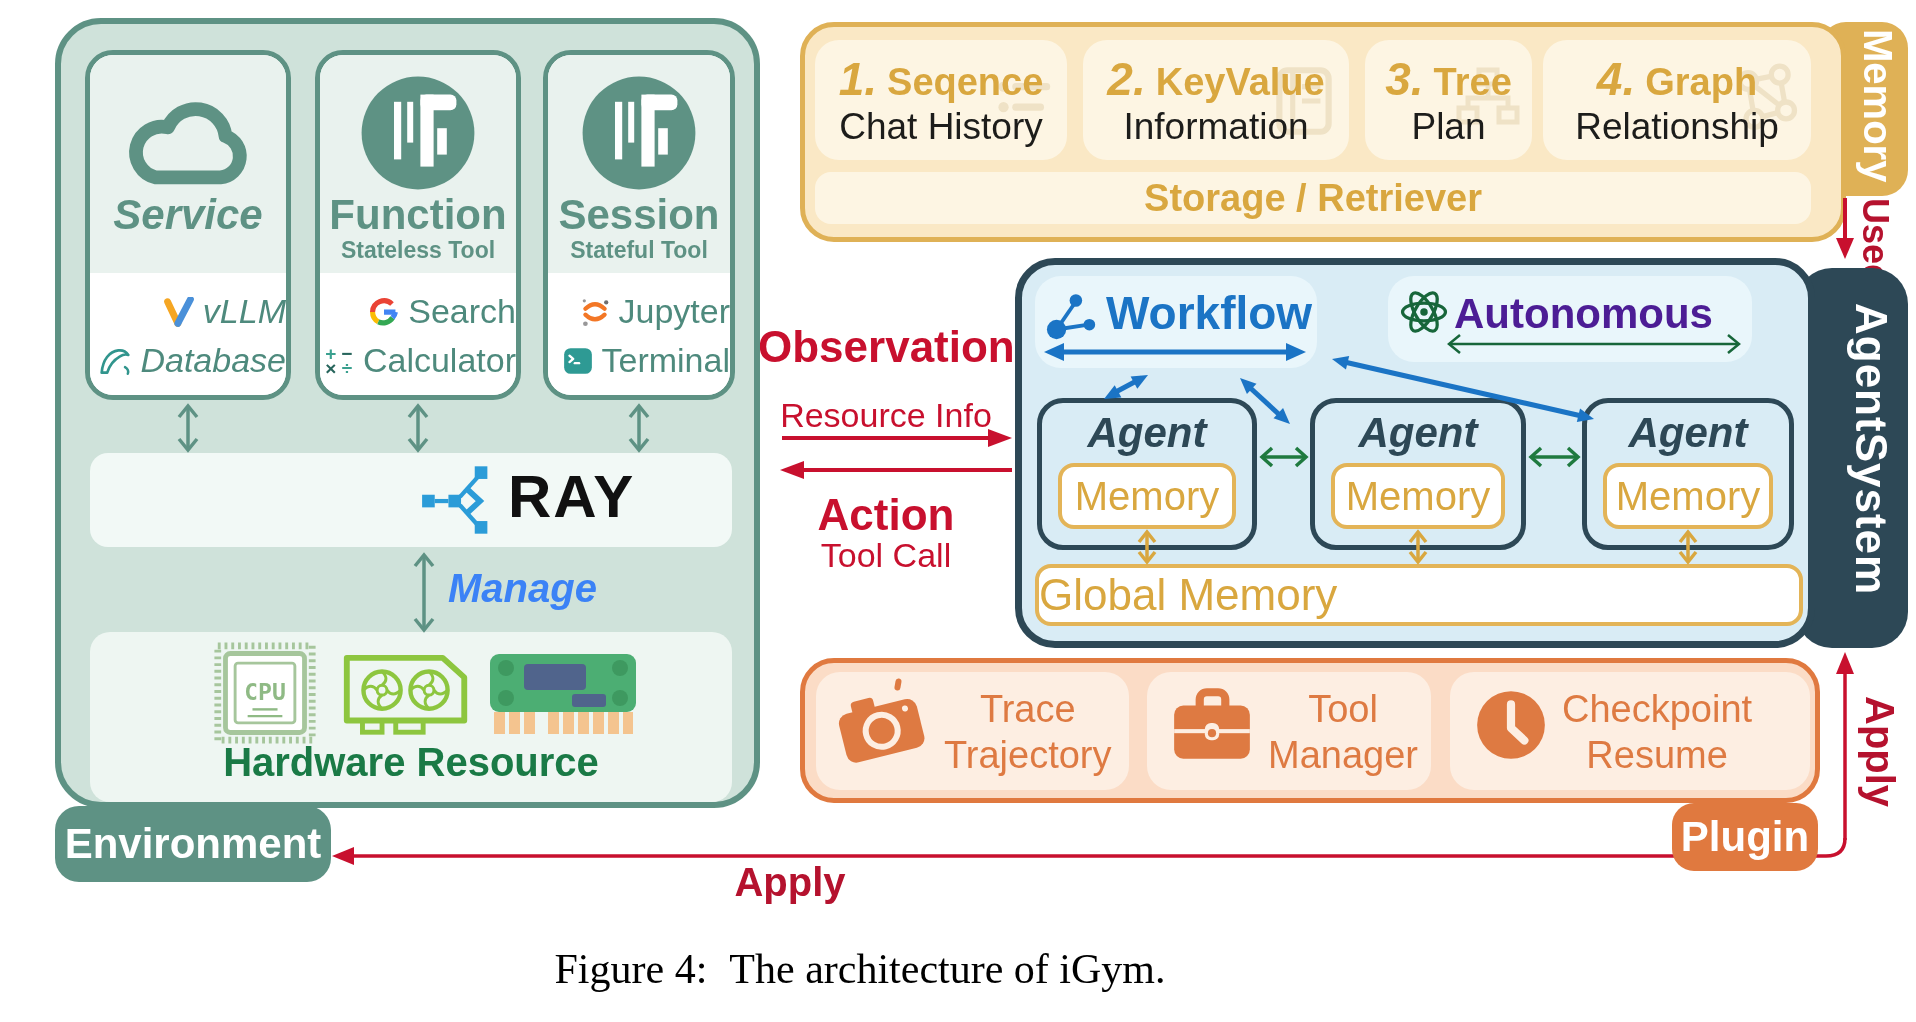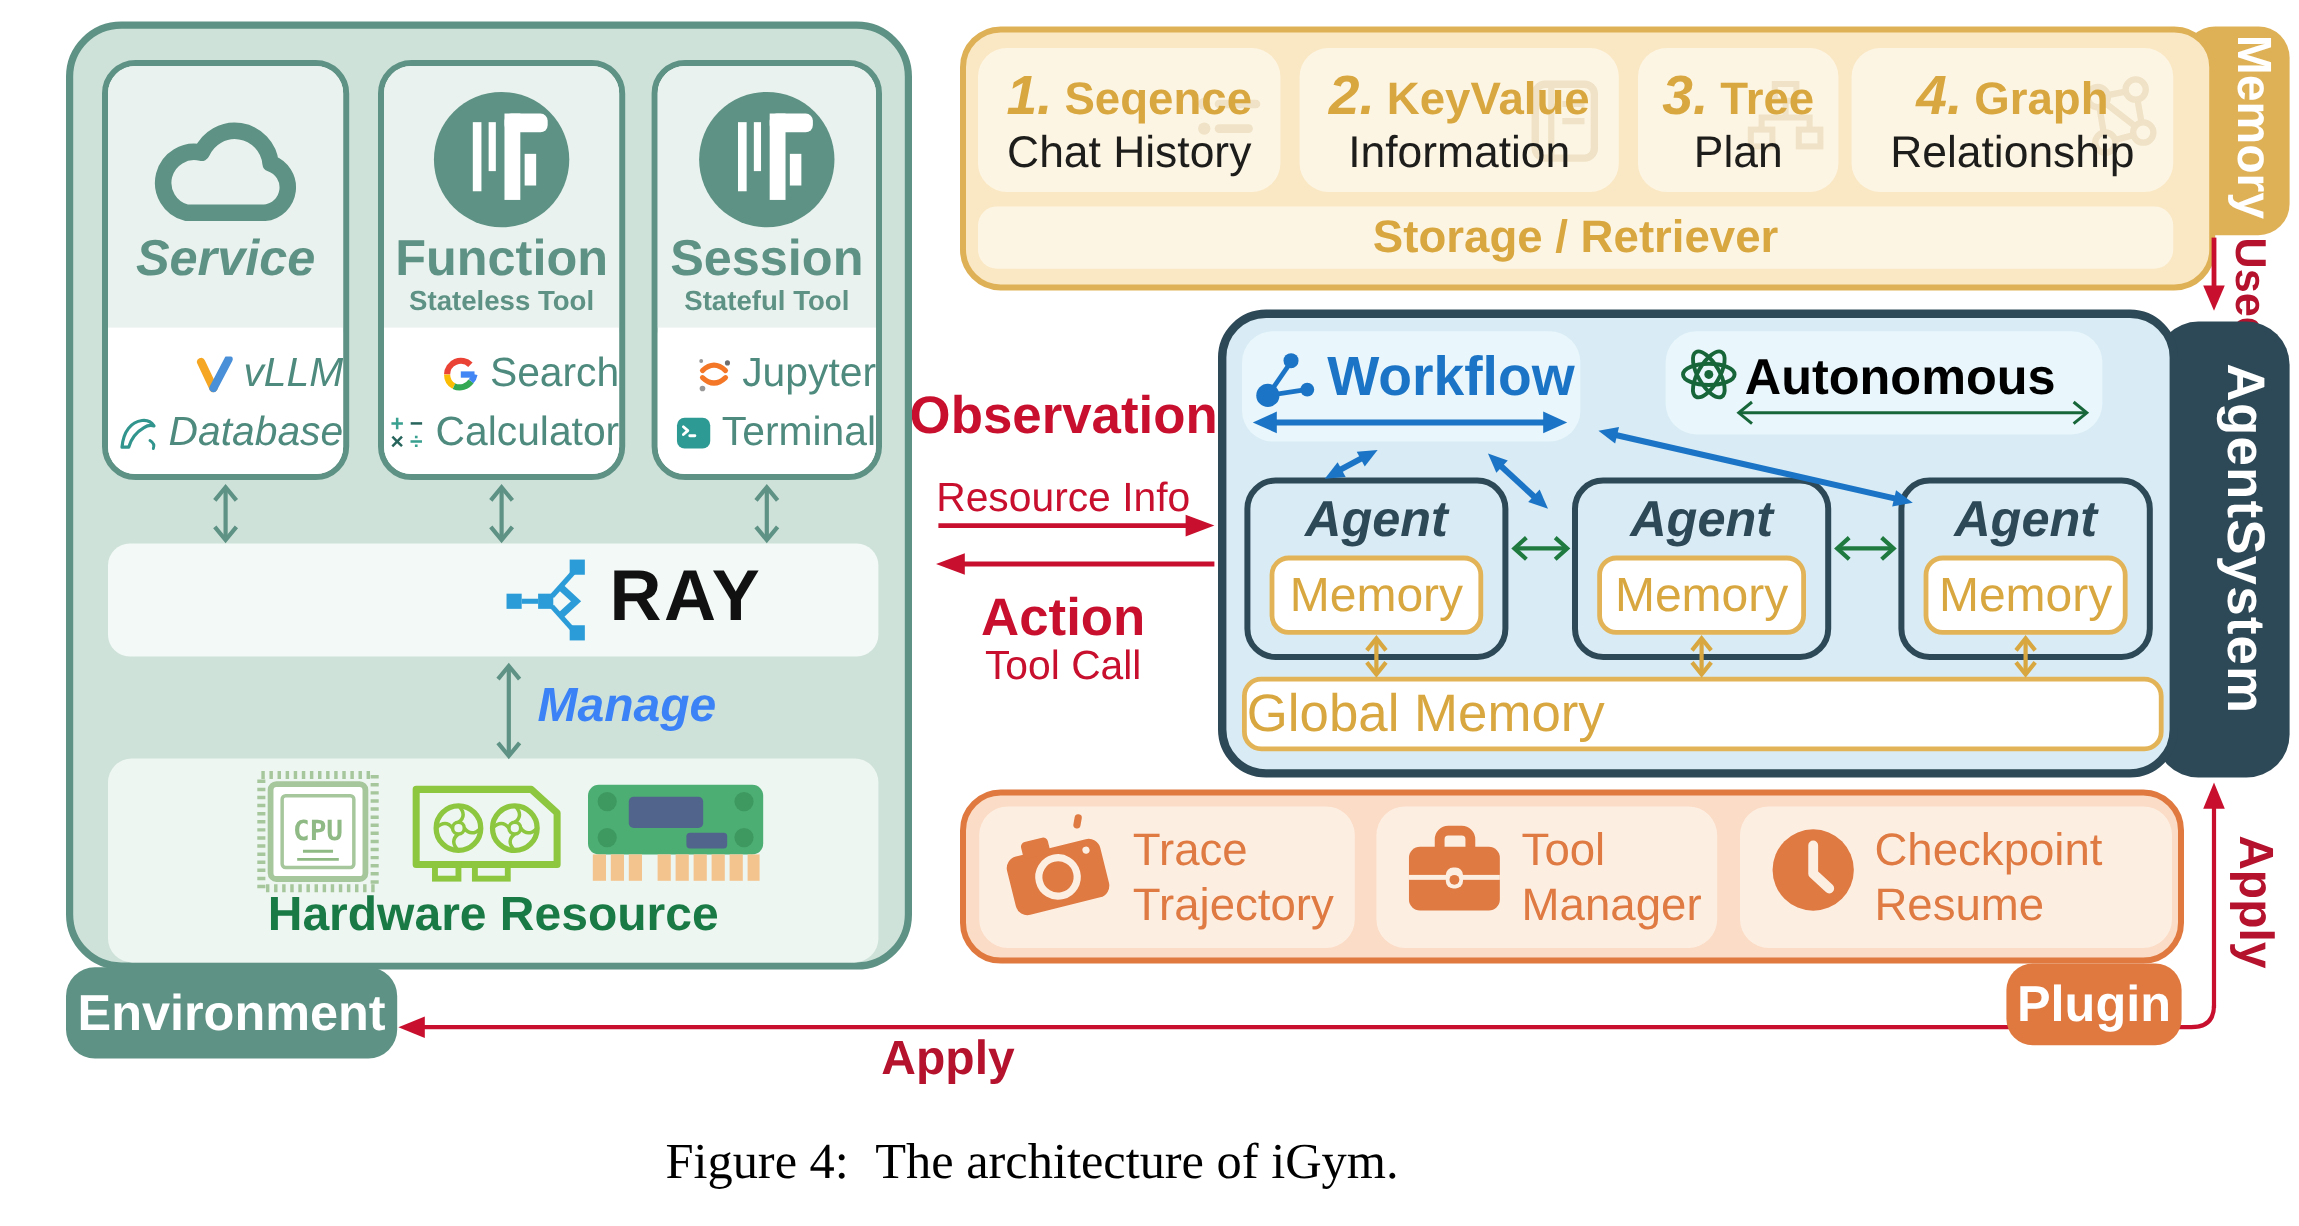--- a/index.html
+++ b/index.html
@@ -41,36 +41,36 @@
   .storage-bar { left:815px; top:172px; width:996px; height:52px; background:#FDF5E3; border-radius:16px;
                  display:flex; align-items:center; justify-content:center; font-size:38px; font-weight:bold; color:#D9A73F; z-index:3; }
   .memory-tab { left:1820px; top:22px; width:88px; height:174px; background:#DFB156; border-radius:26px; z-index:1; }
 
   
   .as-tab { left:1796px; top:268px; width:112px; height:380px; background:#2D4856; border-radius:36px; z-index:1; }
   .as-box { left:1015px; top:258px; width:800px; height:390px; background:#D9ECF5; border:7px solid #2D4856;
             border-radius:40px; box-sizing:border-box; z-index:2; }
   .chip { position:absolute; background:#E9F6FB; border-radius:26px; z-index:3; }
   .workflow-label { position:absolute; left:1106px; top:286px; font-size:46px; font-weight:bold; color:#1B74C5; z-index:4; }
-  .autonomous-label { position:absolute; left:1454px; top:290px; font-size:42px; font-weight:bold; color:#000000; z-index:4; }
+  .autonomous-label { position:absolute; left:1454px; top:290px; font-size:42px; font-weight:bold; color:#4c1d95; z-index:4; }
   .agent-box { position:absolute; top:398px; height:152px; border:5px solid #2D4856; border-radius:26px;
                box-sizing:border-box; z-index:3; }
   .agent-title { text-align:center; margin-top:6px; font-size:42px; font-weight:bold; font-style:italic; color:#2D4856; }
   .agent-mem { position:absolute; left:16px; right:16px; top:60px; height:66px; background:#fff; border:4px solid #E3B457;
                border-radius:16px; box-sizing:border-box; display:flex; align-items:center; justify-content:center;
                font-size:40px; color:#D9A73F; }
   .global-mem { left:1035px; top:564px; width:768px; height:62px; background:#fff; border:4px solid #E3B457;
                 border-radius:16px; box-sizing:border-box; display:flex; align-items:center; 
                 font-size:44px; color:#D9A73F; z-index:3; }
 
   
   .plugin-box { left:800px; top:658px; width:1020px; height:145px; background:#FBDCC6; border:5px solid #E0793F;
                 border-radius:34px; box-sizing:border-box; z-index:2; }
   .plugin-card { position:absolute; top:672px; height:118px; background:#FDEEE2; border-radius:24px; z-index:3; }
-  .plugin-text { position:absolute; font-size:38px; line-height:46px; color:#DE7A42; z-index:4; }
+  .plugin-text { position:absolute; font-size:38px; line-height:46px; color:#DE7A42; z-index:4;text-align:center; }
   .plugin-tab { left:1672px; top:803px; width:146px; height:68px; background:#E0793F; border-radius:22px;
                 display:flex; align-items:center; justify-content:center; color:#fff; font-size:42px; font-weight:bold; z-index:6; }
 
   
   .flow-red-title { font-size:44px; font-weight:bold; color:#C8102E; text-align:center; }
   .flow-red-sub { font-size:34px; color:#C8102E; text-align:center; line-height:38px; }
   .vtext { position:absolute; transform:rotate(90deg); transform-origin:left top; white-space:nowrap; }
   .rail-red { font-size:36px; font-weight:bold; color:#B5122E; }
 
   .caption { left:420px; top:945px; width:880px; text-align:center; font-family:"Liberation Serif", serif;

